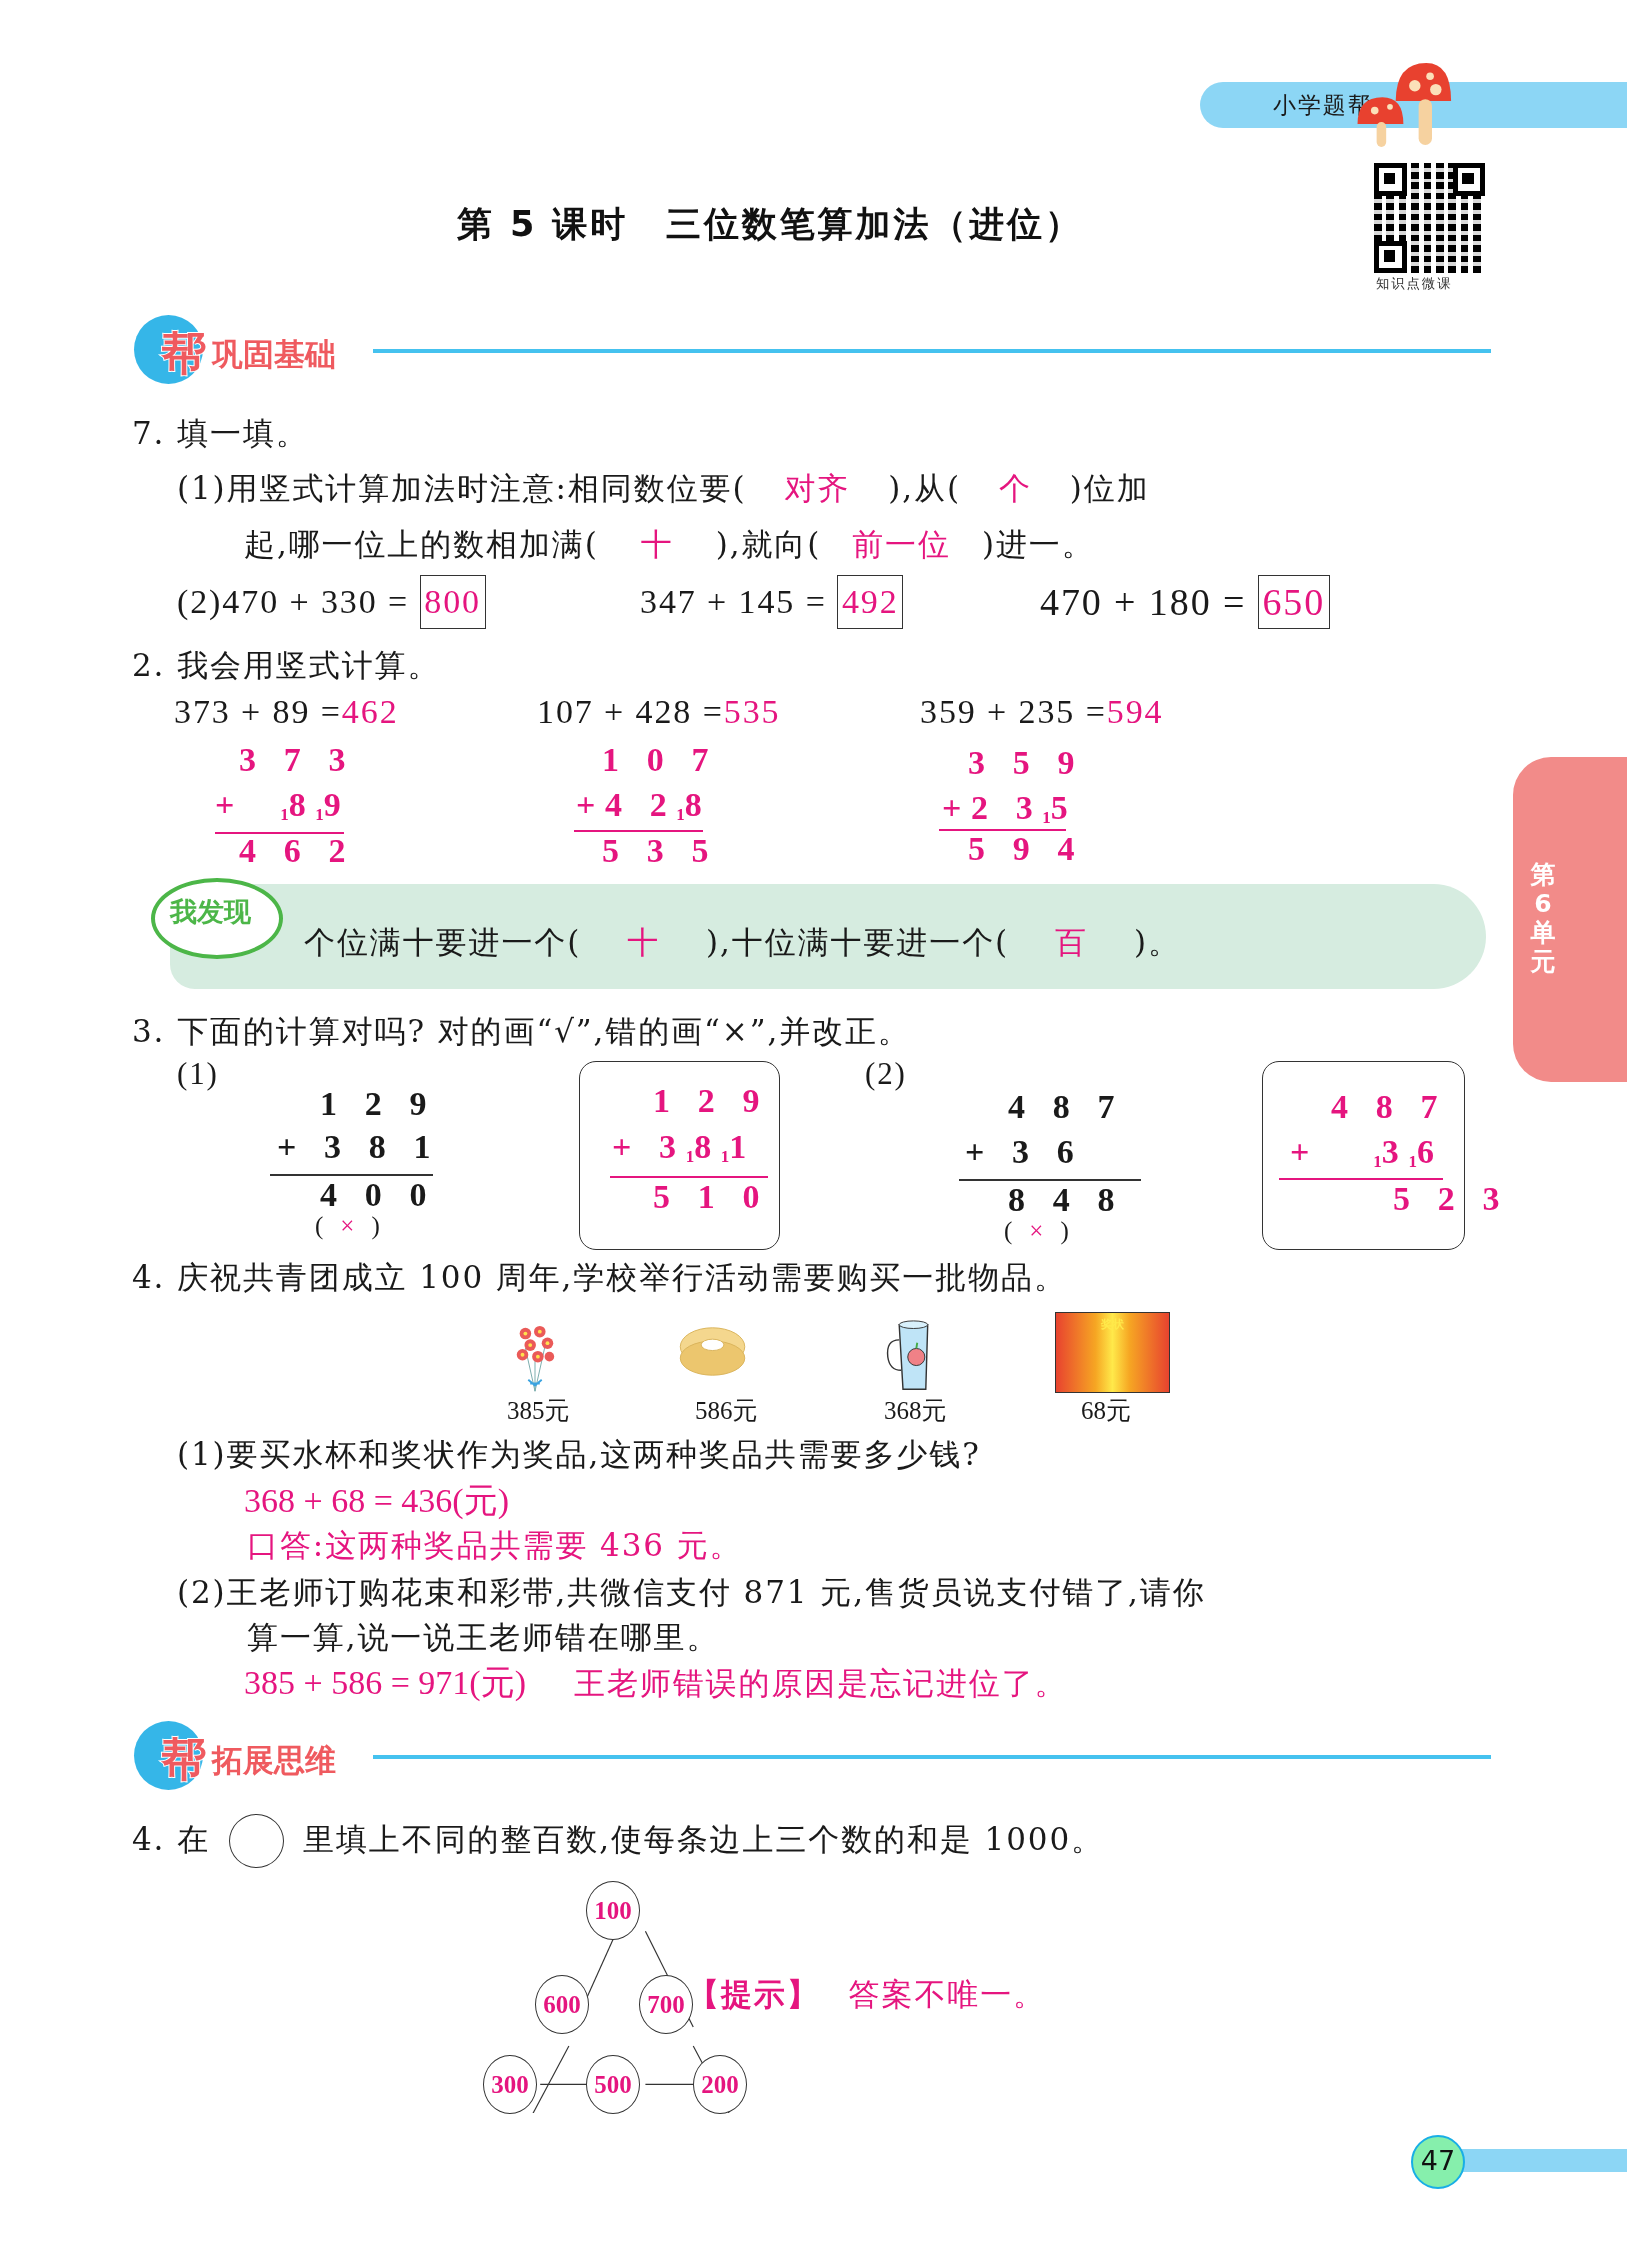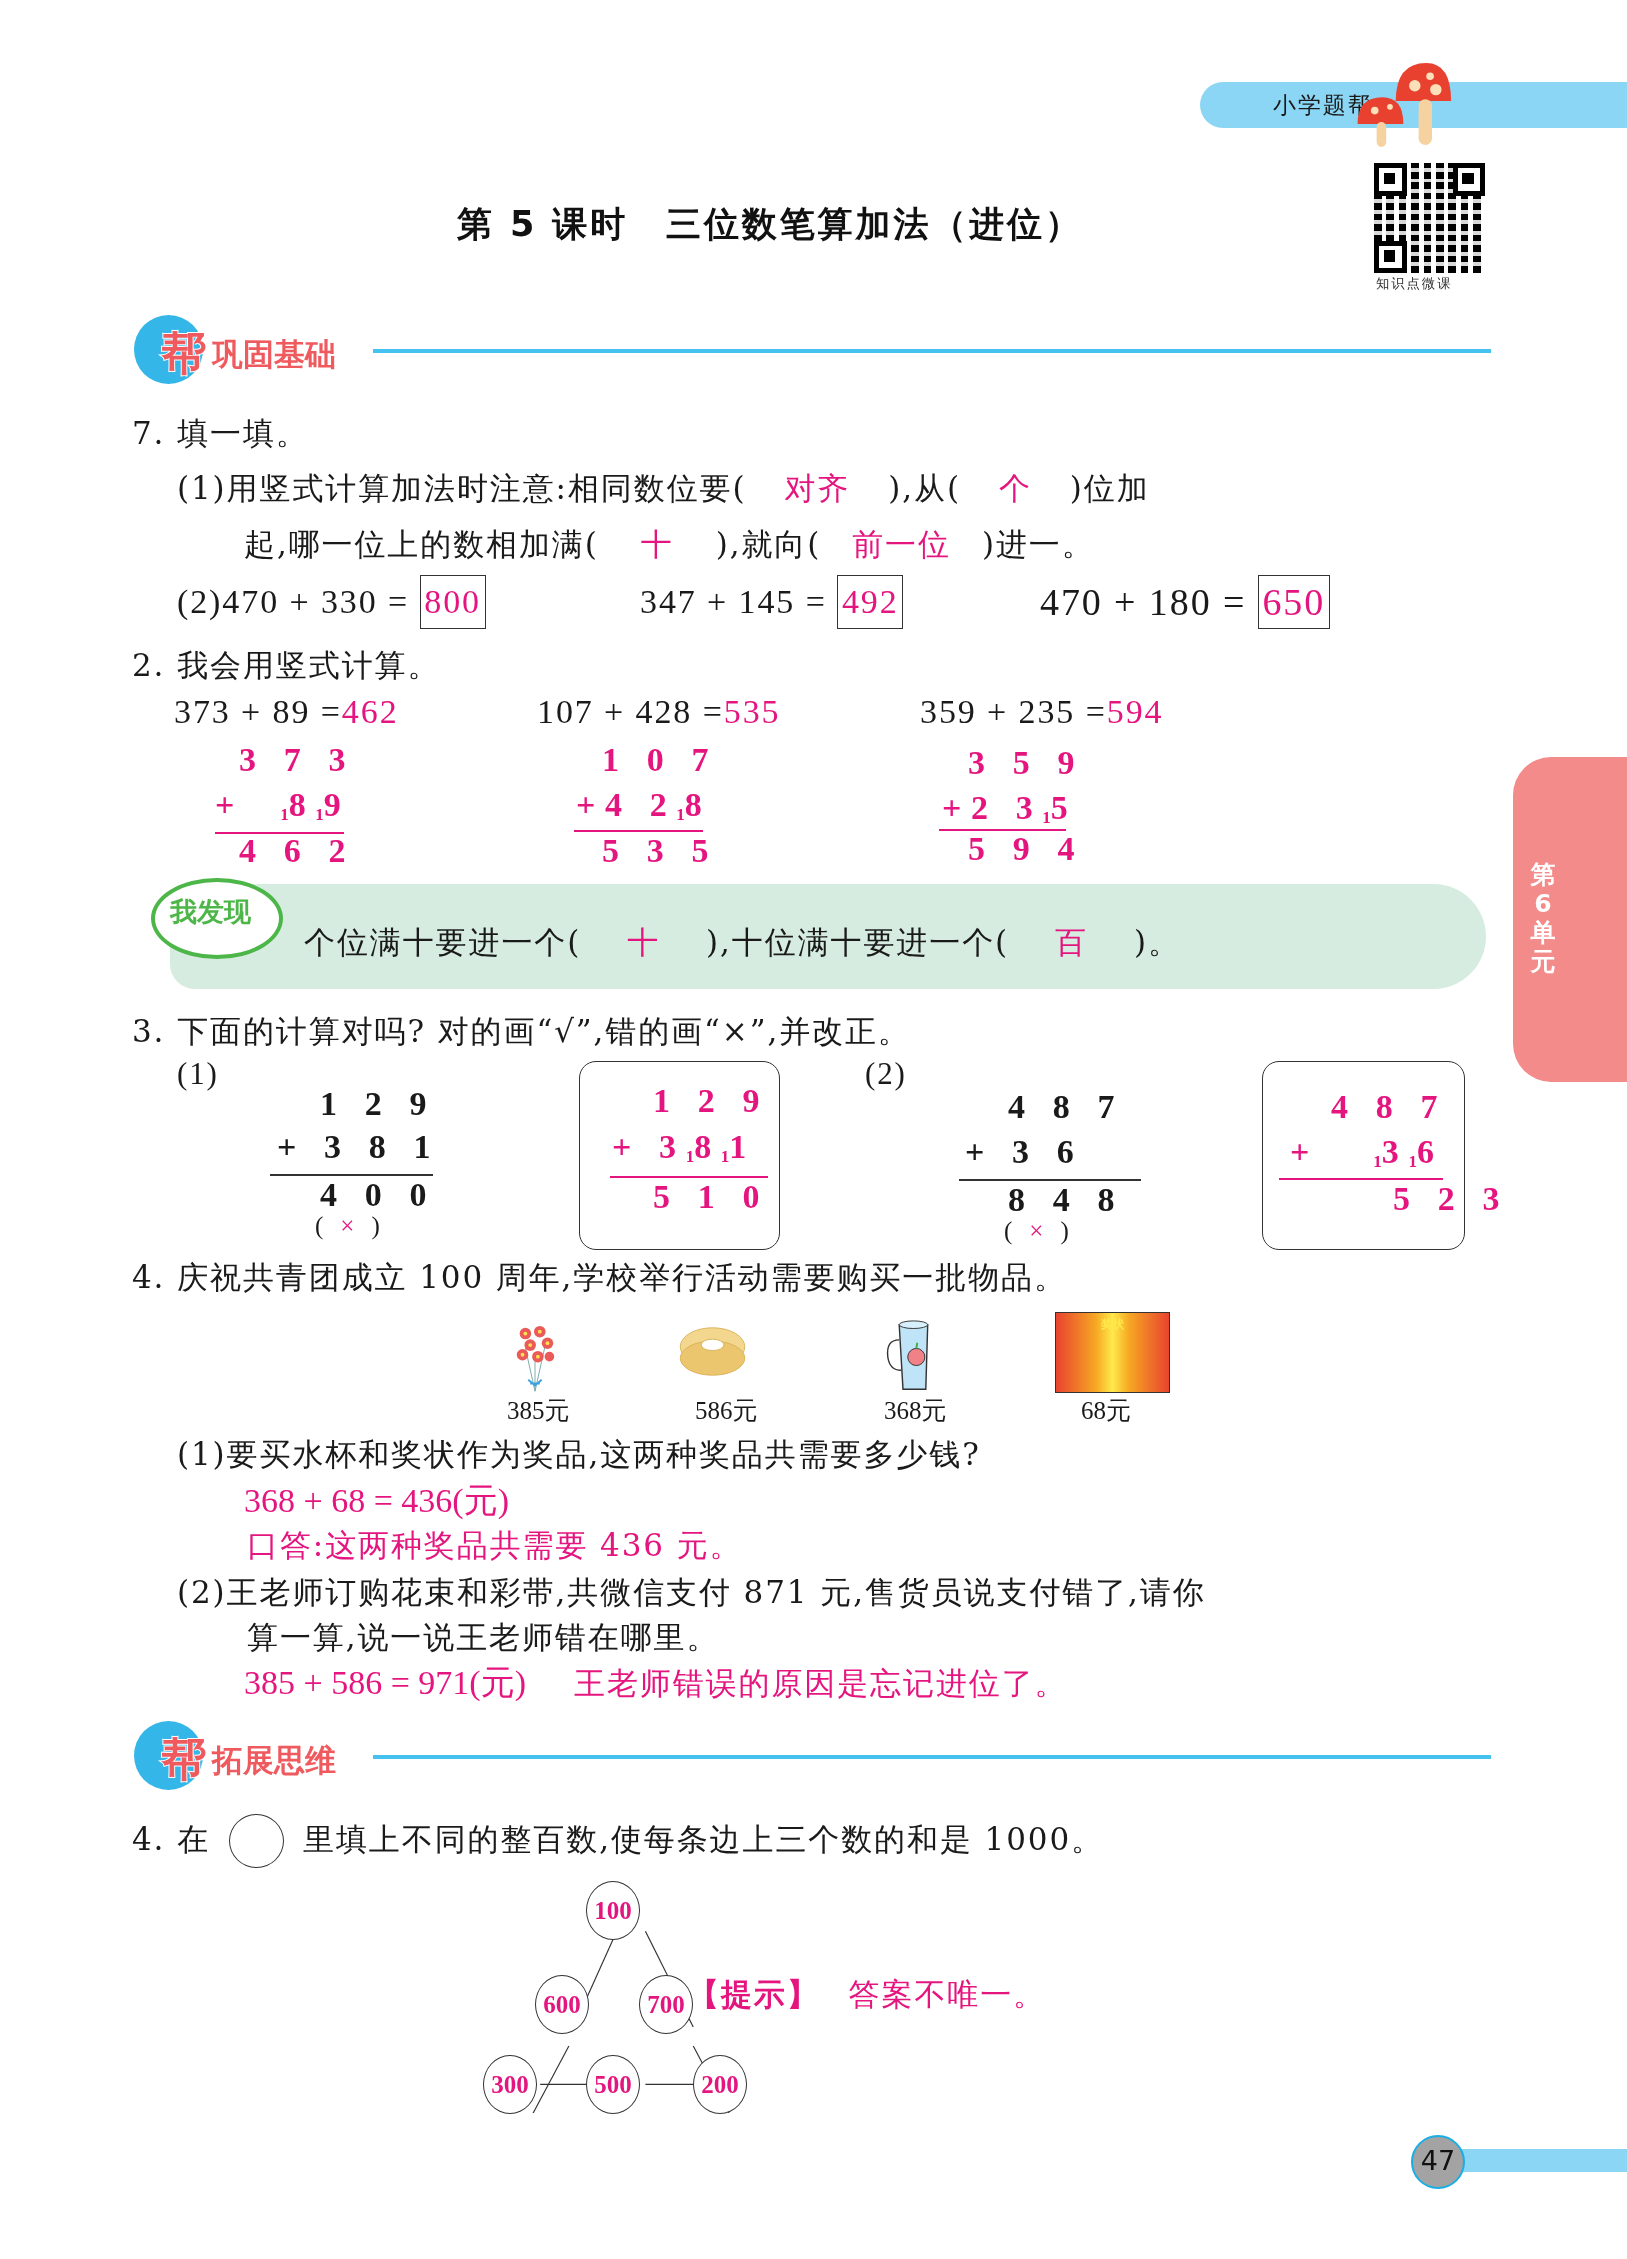--- a/index.html
+++ b/index.html
@@ -48,21 +48,21 @@
 
   
   .side-tab { left: 1513px; top: 757px; width: 115px; height: 325px; background:#f28b89; border-radius: 38px 0 0 38px; }
   .side-tab-text { left: 1524px; top: 860px; width: 38px; text-align:center; font-family:"DejaVu Sans",sans-serif; font-weight:bold; font-size:25px; color:#fff; line-height:29px; }
   .price { font-family:"Liberation Serif",serif; font-size:25px;text-align:center; }
 
   
   .node { position:absolute; width:54px; height:59px; border:1.4px solid #333; border-radius:50%; background:#fff; text-align:center; line-height:57px; font-family:"Liberation Serif",serif; font-weight:bold; font-size:25px; color:#e5157f; }
 
   .page-num-bar { left: 1453px; top: 2149px; width: 175px; height: 23px; background:#8cd6f5; }
-  .page-num { left: 1411px; top: 2135px; width: 54px; height: 54px; border: 2.9px solid #18aee6; border-radius: 50%; background:#a3a3a3; text-align:center; line-height:48px; font-family:"DejaVu Sans",sans-serif; font-size:27px; color:#111; }
+  .page-num { left: 1411px; top: 2135px; width: 54px; height: 54px; border: 2.9px solid #18aee6; border-radius: 50%; background:#86efac; text-align:center; line-height:48px; font-family:"DejaVu Sans",sans-serif; font-size:27px; color:#111; }
 </style>
 </head>
 <body>
 
 <div class="abs top-banner"></div>
 <div class="abs top-banner-text">小学题帮</div>
 <svg class="abs" style="left:1348px;top:57px;" width="105" height="91" viewBox="0 0 110 95">
   <path d="M10 70 Q10 42 36 42 Q58 42 58 70 Z" fill="#e8412f"></path>
   <rect x="30" y="68" width="10" height="26" rx="5" fill="#f6d2a0"></rect>
   <circle cx="28" cy="56" r="4" fill="#fbe0b9"></circle>

